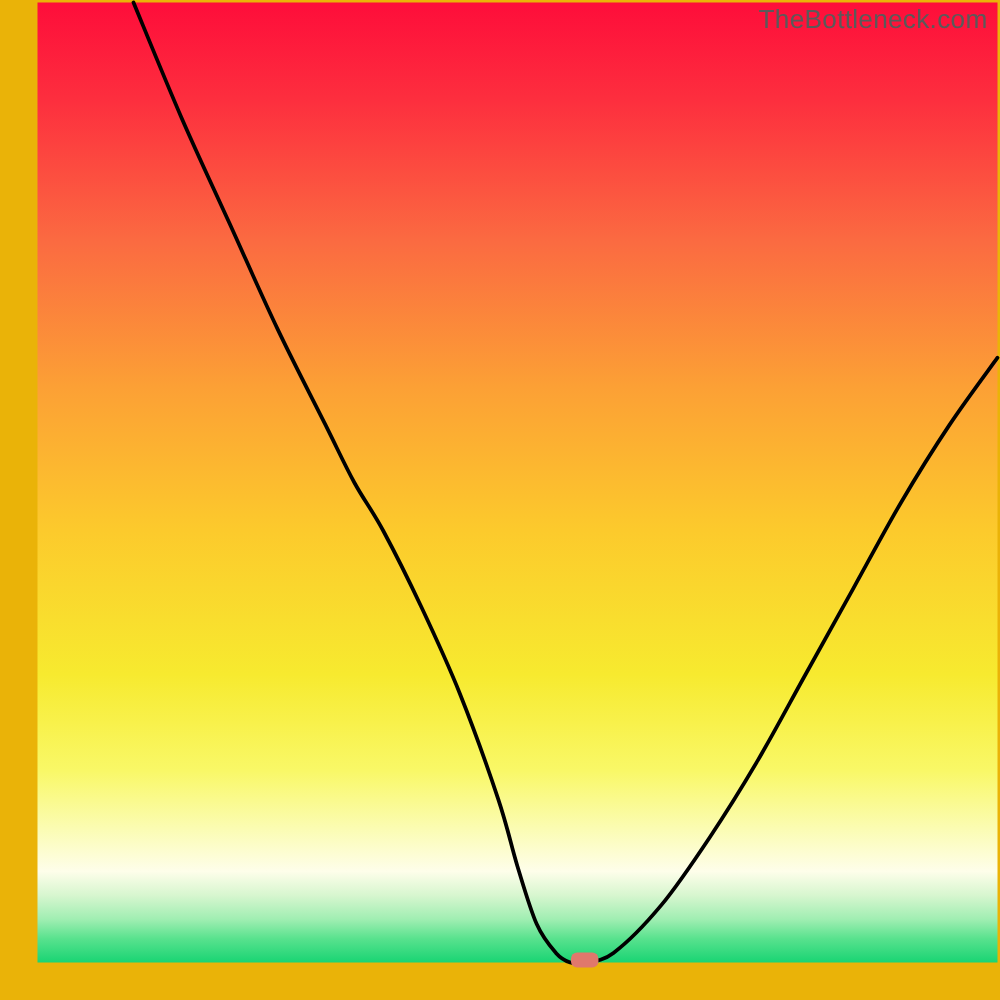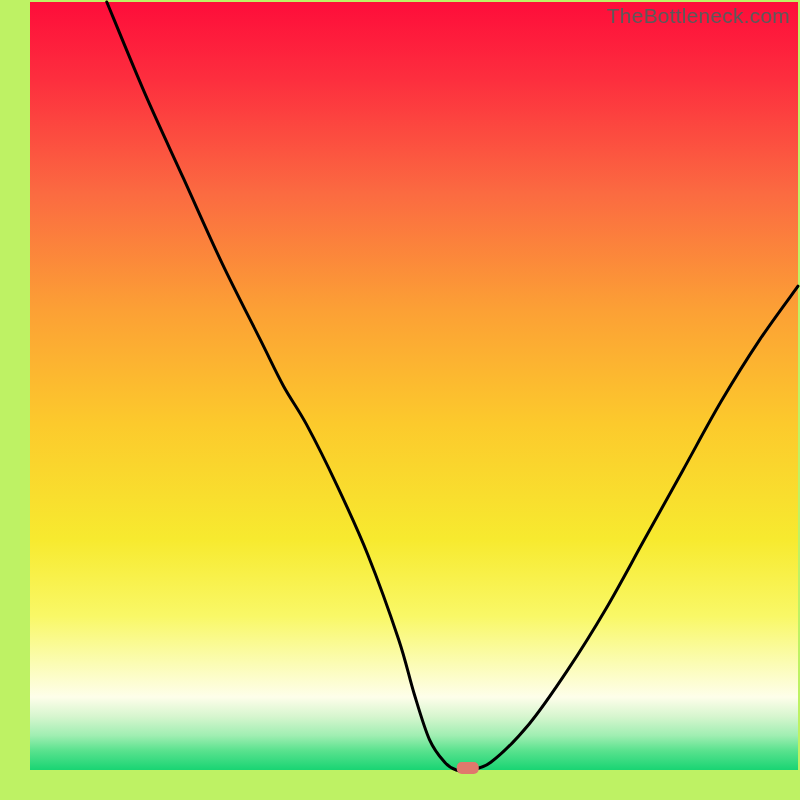--- a/index.html
+++ b/index.html
@@ -8,21 +8,21 @@
     width: 800px;
     height: 800px;
     background: #000;
     overflow: hidden;
     font-family: Arial, Helvetica, sans-serif;
   }
   .frame {
     position: relative;
     width: 800px;
     height: 800px;
-    background: #bef264;
+    background: #eab308;
   }
   .attribution {
     position: absolute;
     top: 4px;
     right: 10px;
     color: #5a5a5a;
     font-size: 21px;
     letter-spacing: 0.2px;
     z-index: 5;
   }

